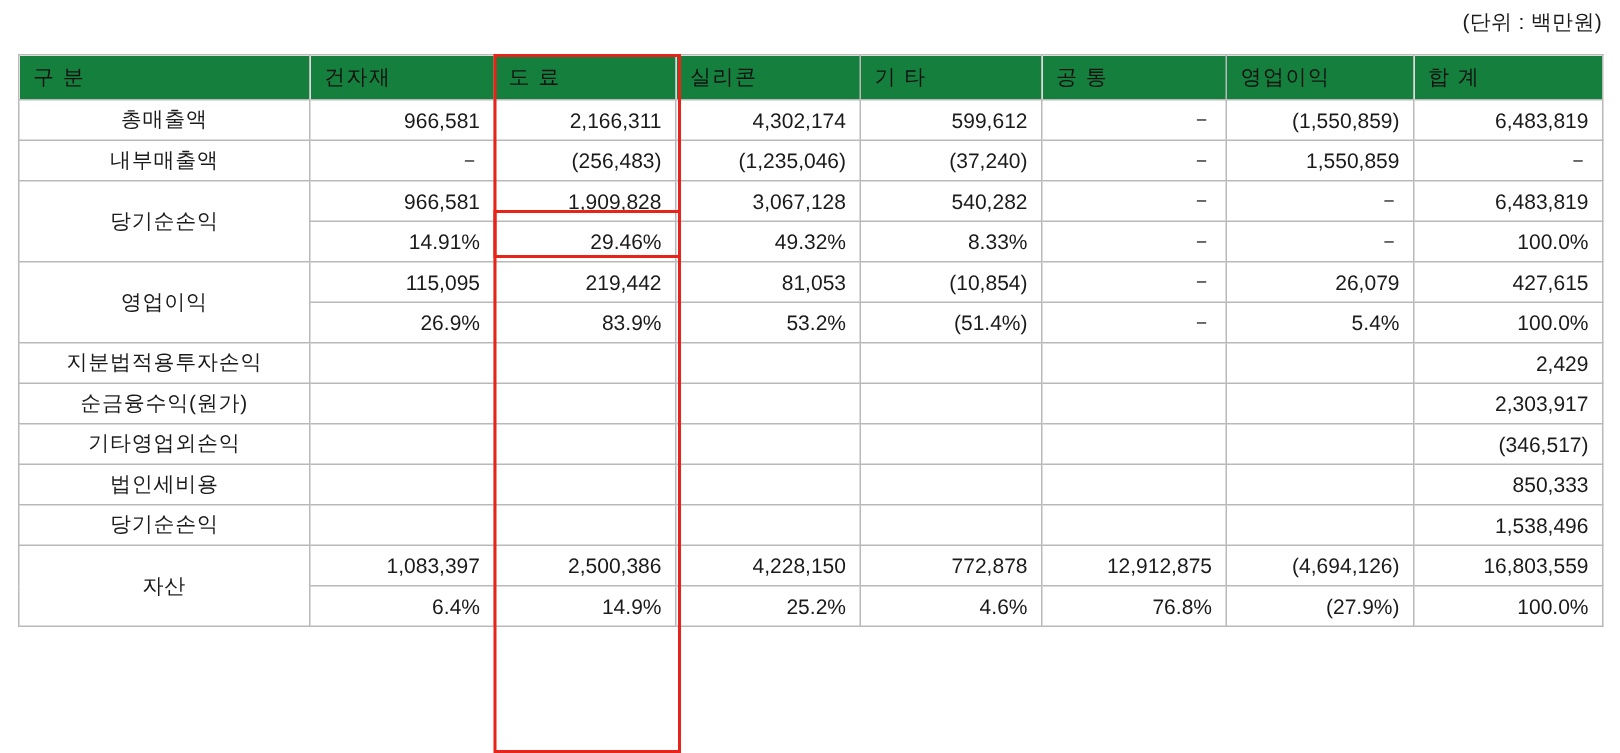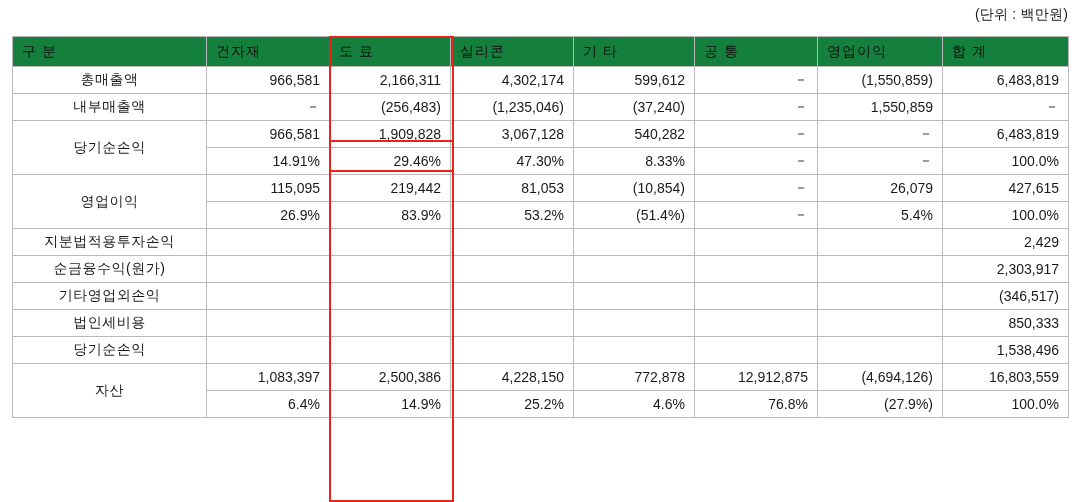--- a/index.html
+++ b/index.html
@@ -162,21 +162,21 @@
           <td class="num">1,909,828</td>
           <td class="num">3,067,128</td>
           <td class="num">540,282</td>
           <td class="num">－</td>
           <td class="num">－</td>
           <td class="num">6,483,819</td>
         </tr>
         <tr>
           <td class="num">14.91%</td>
           <td class="num">29.46%</td>
-          <td class="num">47.30%</td>
+          <td class="num">49.32%</td>
           <td class="num">8.33%</td>
           <td class="num">－</td>
           <td class="num">－</td>
           <td class="num">100.0%</td>
         </tr>
 
         <tr>
           <td class="rowlabel" rowspan="2">영업이익</td>
           <td class="num">115,095</td>
           <td class="num">219,442</td>

